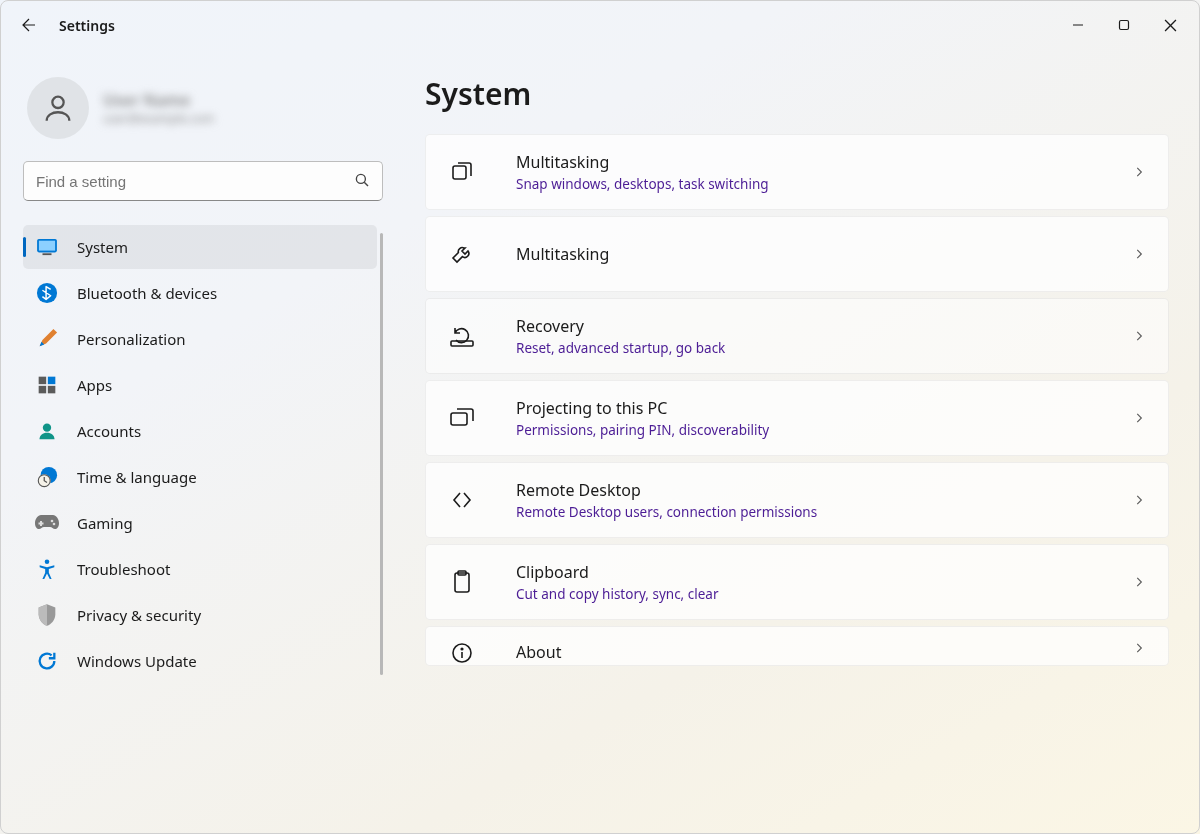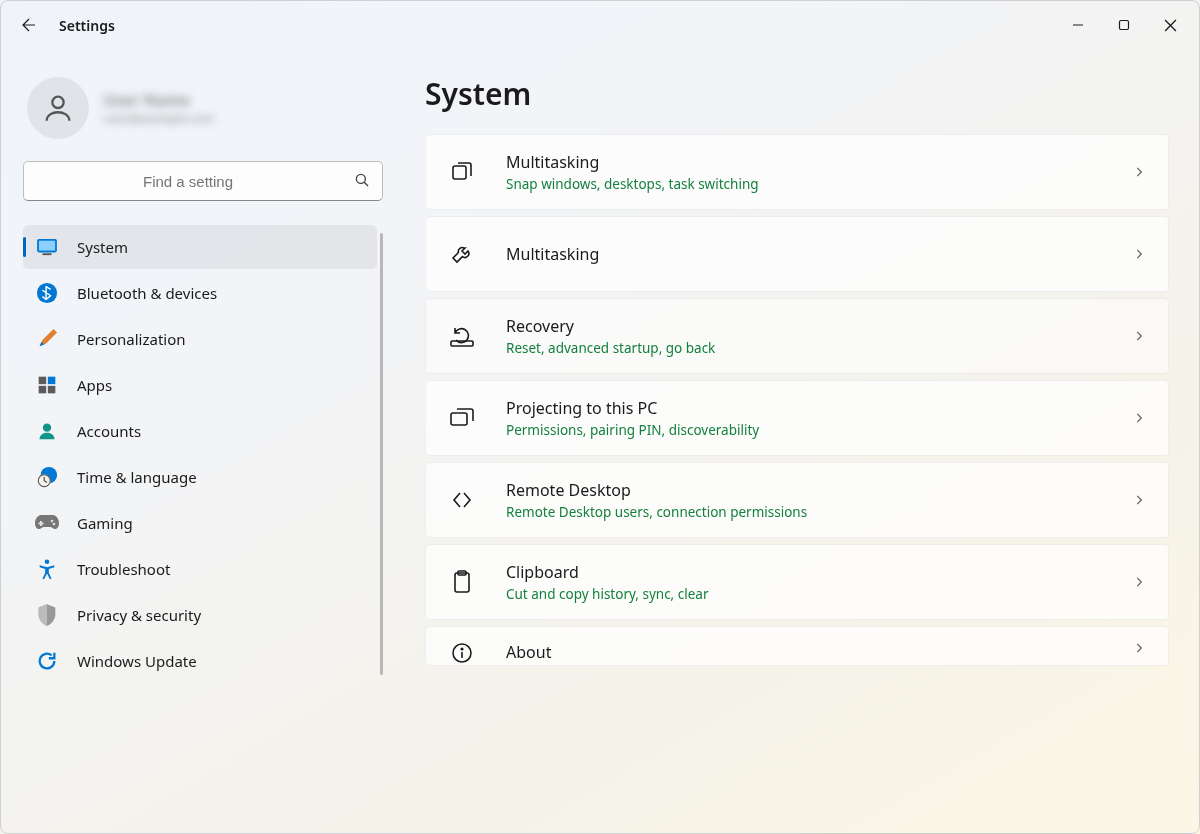--- a/index.html
+++ b/index.html
@@ -13,37 +13,37 @@
     .back-btn { width: 44px; height: 44px; display:flex; align-items:center; justify-content:center; border-radius:6px; }
     .title { font-size: 14px; margin-left: 8px; font-weight: 600; }
     .win-controls { margin-left: auto; display: flex; }
     .win-btn { width: 46px; height: 44px; display:flex; align-items:center; justify-content:center; }
     .content { display: flex; height: 786px; }
     .sidebar { width: 400px; padding: 12px 18px 0 22px; display:flex; flex-direction:column; }
     .profile { display:flex; align-items:center; gap:14px; padding: 16px 4px 22px 4px; }
     .avatar { width: 62px; height: 62px; border-radius: 50%; background:#e0e3e7; display:flex; align-items:center; justify-content:center; }
     .profile-text { filter: blur(4px); color:#888; line-height:1.3; }
     .search { position: relative; margin-bottom: 24px; }
-    .search input { width: 100%; height: 40px; border:1px solid #bdbdbd; border-bottom:1.5px solid #888; border-radius:5px; padding: 0 42px 0 12px; font-size:15px; background:#fdfdfd; outline:none;text-align:center; }
+    .search input { width: 100%; height: 40px; border:1px solid #bdbdbd; border-bottom:1.5px solid #888; border-radius:5px; padding: 0 42px 0 12px; font-size:15px; background:#fdfdfd; outline:none; }
     .search-icon { position:absolute; right:12px; top:10px; }
     .nav { display:flex; flex-direction:column; gap:2px; padding-right:6px; position:relative; }
     .nav::after { content:""; position:absolute; right:0; top:8px; bottom:8px; width:3px; background:#b8b8b8; border-radius:2px; }
     .nav-item { display:flex; align-items:center; gap:18px; height:44px; padding:0 12px; border-radius:5px; font-size:15px; cursor:default; }
     .nav-item .nicon { width:24px; height:24px; display:flex; align-items:center; justify-content:center; }
     .nav-item.selected { background:rgba(0,0,0,0.06); position:relative; }
     .nav-item.selected::before { content:""; position:absolute; left:0; top:12px; bottom:12px; width:3px; background:#0067c0; border-radius:2px; }
     .main { flex:1; padding: 24px 30px 0 24px; overflow:hidden; }
     .page-title { font-size:30px; font-weight:600; margin-bottom:20px; }
     .cards { display:flex; flex-direction:column; gap:6px; }
-    .card { background:rgba(255,255,255,0.75); border:1px solid rgba(0,0,0,0.06); border-radius:5px; height:76px; display:flex; align-items:center; padding:0 22px; gap:30px; }
+    .card { background:rgba(255,255,255,0.75); border:1px solid rgba(0,0,0,0.06); border-radius:5px; height:76px; display:flex; align-items:center; padding:0 22px; gap:40px; }
     .card.hover { background:rgba(255,255,255,0.55); }
     .card .cicon { width:28px; display:flex; align-items:center; justify-content:center; }
     .card .ctext { flex:1; }
     .card .ct-title { font-size:16px; font-weight:400; color:#1b1b1b; }
-    .card .ct-desc { font-size:13.5px; color:#15803d; margin-top:2px; }
+    .card .ct-desc { font-size:13.5px; color:#4c1d95; margin-top:2px; }
     .chev { color:#5c5c5c; }
     svg { display:block; }
   </style>
 </head>
 <body>
 
 <div class="titlebar">
   <div class="back-btn">
     <svg width="18" height="18" viewBox="0 0 24 24" fill="none" stroke="#1b1b1b" stroke-width="1.6">
         <path d="M12 4l-8 8 8 8M4 12h16"></path>

